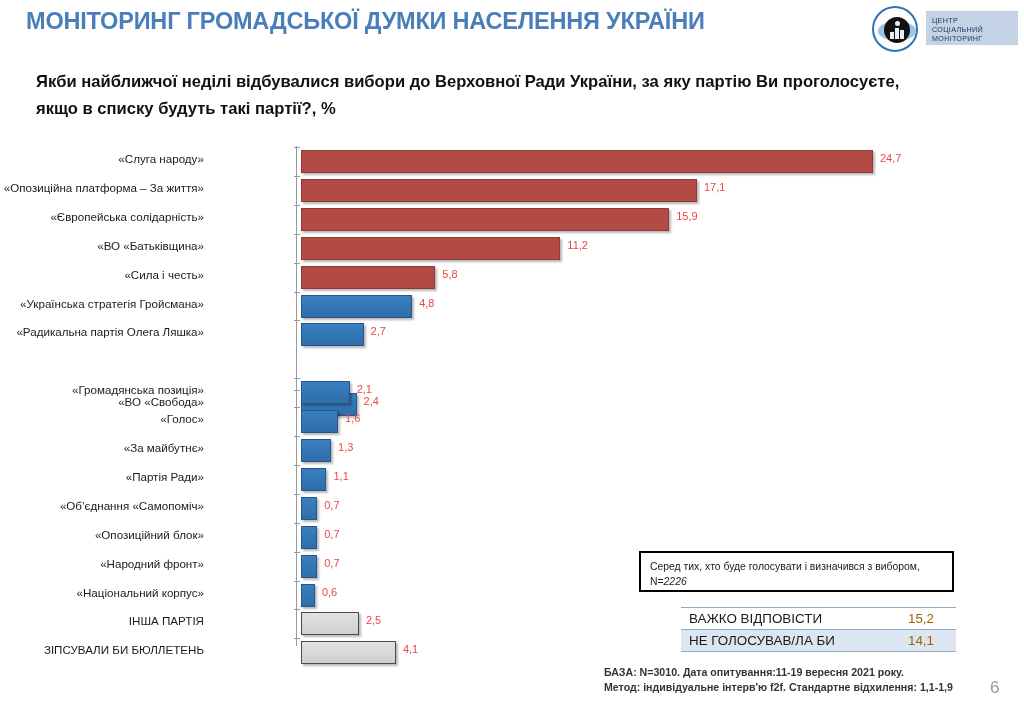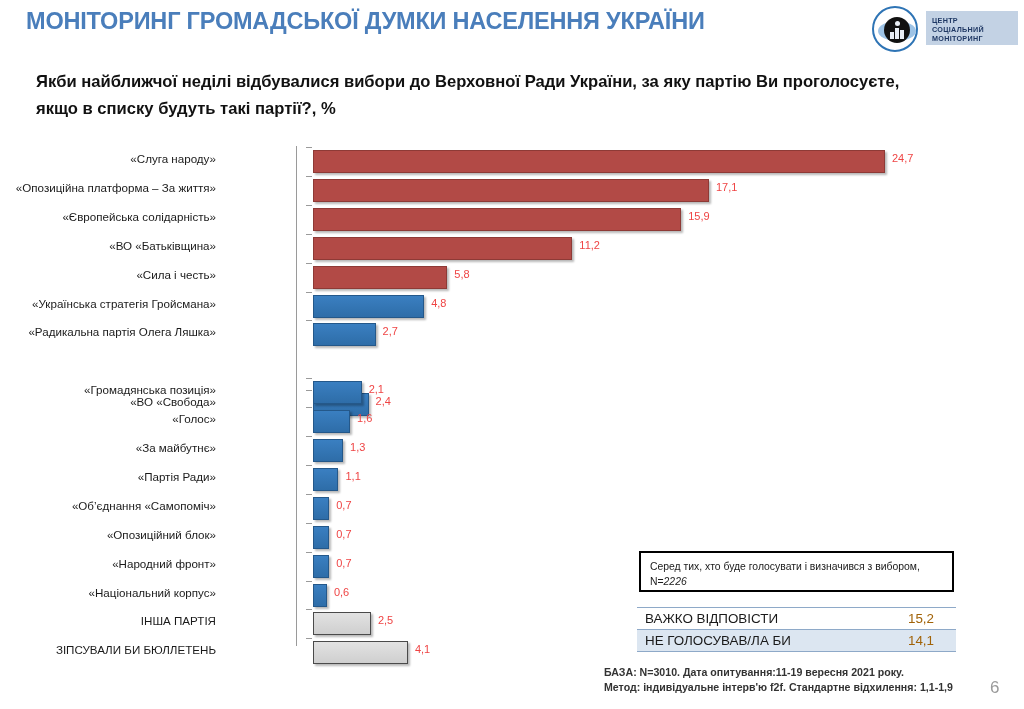--- a/index.html
+++ b/index.html
@@ -41,21 +41,21 @@
   #logo-textbox {
     position: absolute;
     left: 54px; top: 5px;
     width: 92px; height: 34px;
     background: #C3D2E4;
   }
   .logo-line {
     position: absolute;
     left: 6px;
     font-size: 7.2px;
-    font-weight: bold;
+    font-weight: normal;
     letter-spacing: 0.3px;
     color: #1F3864;
     white-space: nowrap;
   }
   #logo-line-1 { top: 5px; }
   #logo-line-2 { top: 14px; }
   #logo-line-3 { top: 23px; }
   #logo-ring {
     position: absolute;
     left: 0px; top: 0px;
@@ -115,21 +115,21 @@
     width: 1024px; height: 512px;
   }
   #axis-line {
     position: absolute;
     left: 296px; top: 6px;
     width: 1px; height: 500px;
     background: #9a9a9a;
   }
   .row {
     position: absolute;
-    left: 16px;
+    left: 4px;
     height: 29px;
     width: 932px;
   }
   .row-label {
     position: absolute;
     right: 732px;
     top: 5px;
     font-size: 11.6px;
     color: #1a1a1a;
     white-space: nowrap;
@@ -191,20 +191,21 @@
   
   #summary {
     position: absolute;
     left: 637px; top: 607px;
     width: 319px;
   }
   .sum-row {
     position: relative;
     height: 21px;
     border-top: 1.5px solid #8EA9C8;
+    margin-left: 44px;
   }
   .sum-row.alt { background: #DCE6F1; }
   .sum-row.last { border-bottom: 1.5px solid #8EA9C8; }
   .sum-label {
     position: absolute;
     left: 8px; top: 3px;
     font-size: 13.4px;
     color: #1a1a1a;
     white-space: nowrap;
   }

